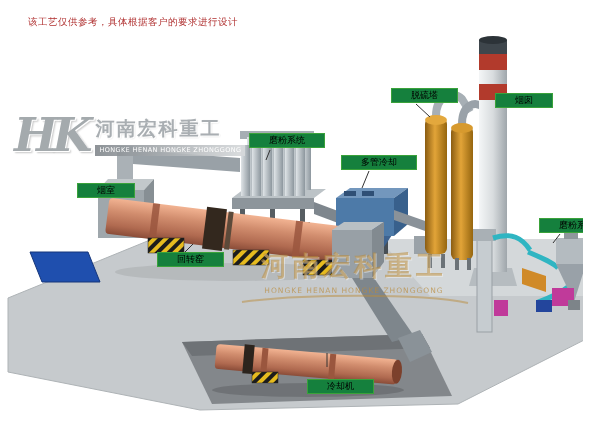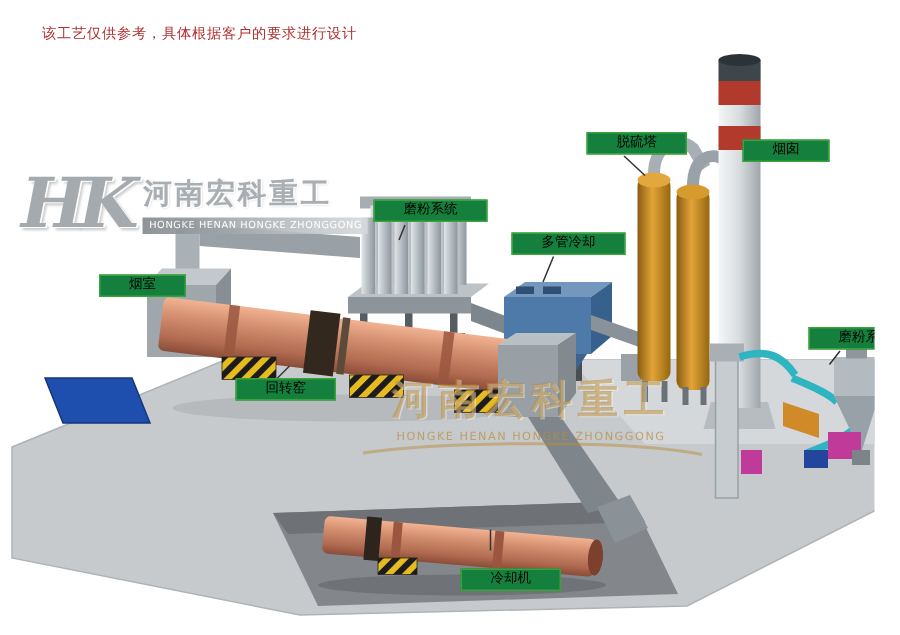--- a/index.html
+++ b/index.html
@@ -207,21 +207,21 @@
       <div class="logo-cn">河南宏科重工</div>
       <div class="logo-en">HONGKE HENAN HONGKE ZHONGGONG</div>
     </div>
   </div>
 
   <div class="watermark">
     <div class="wm-cn">河南宏科重工</div>
     <div class="wm-en">HONGKE HENAN HONGKE ZHONGGONG</div>
   </div>
 
-  <div class="eq-label" style="left:66px;top:183px">烟室</div>
+  <div class="eq-label" style="left:77px;top:183px">烟室</div>
   <div class="eq-label" style="left:249px;top:133px">磨粉系统</div>
   <div class="eq-label" style="left:341px;top:155px">多管冷却</div>
   <div class="eq-label" style="left:391px;top:88px">脱硫塔</div>
   <div class="eq-label" style="left:495px;top:93px">烟囱</div>
   <div class="eq-label" style="left:157px;top:252px">回转窑</div>
   <div class="eq-label" style="left:539px;top:218px">磨粉系统</div>
   <div class="eq-label" style="left:307px;top:379px">冷却机</div>
 
 </div>
 

